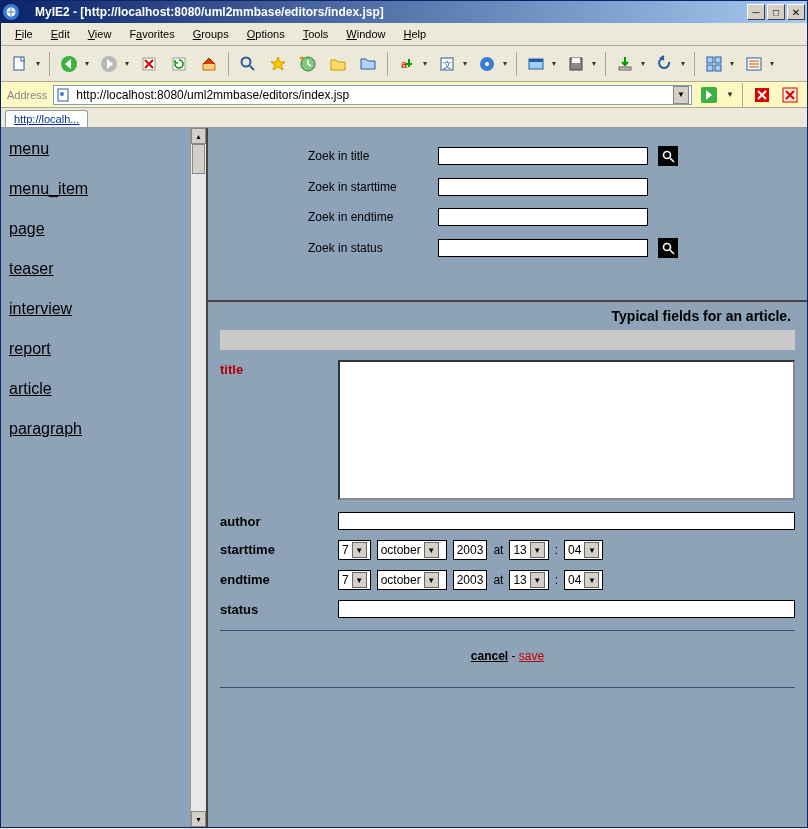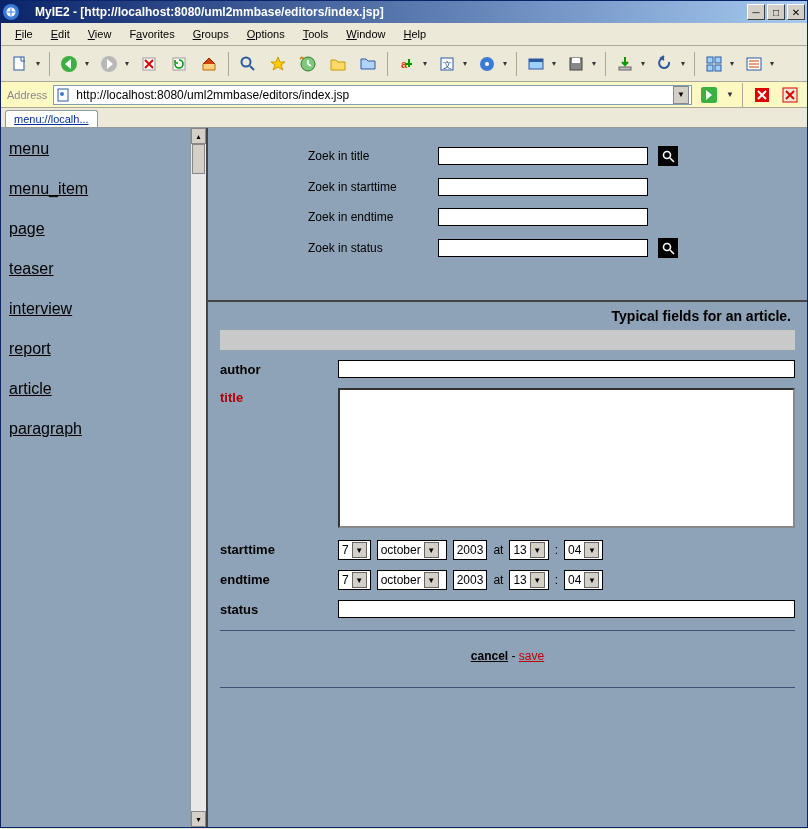--- a/index.html
+++ b/index.html
@@ -311,21 +311,21 @@
       </div>
     <div class="addr-btn">
         <svg width="16" height="16" viewBox="0 0 16 16">
           <rect x="1" y="1" width="14" height="14" fill="#ece9d8" stroke="#d00"></rect>
           <path d="M4 4 L12 12 M12 4 L4 12" stroke="#d00" stroke-width="2"></path>
         </svg>
       </div>
   </div>
 
   <div class="tabstrip">
-    <div class="tab">menu://localh...</div>
+    <div class="tab">http://localh...</div>
   </div>
 
   <div class="content">
     <div class="sidebar">
       <a href="#">menu</a>
       <a href="#">menu_item</a>
       <a href="#">page</a>
       <a href="#">teaser</a>
       <a href="#">interview</a>
       <a href="#">report</a>
@@ -368,27 +368,27 @@
               </svg>
           </div>
         </div>
       </div>
 
       <div class="formpane">
         <div class="formheader">Typical fields for an article.</div>
         <div class="formband"></div>
 
         <div class="frow">
+          <div class="flabel req">title</div>
+          <div class="fctrl"><textarea style=""></textarea></div>
+        </div>
+
+        <div class="frow">
           <div class="flabel">author</div>
           <div class="fctrl"><input type="text" class="full" style=""></div>
-        </div>
-
-        <div class="frow">
-          <div class="flabel req">title</div>
-          <div class="fctrl"><textarea style=""></textarea></div>
         </div>
 
         <div class="frow">
           <div class="flabel">starttime</div>
           <div class="fctrl">
             <div class="dtgroup">
               <div class="sel">
                   <span>7</span>
                   <span class="dd">▼</span>
                 </div>

